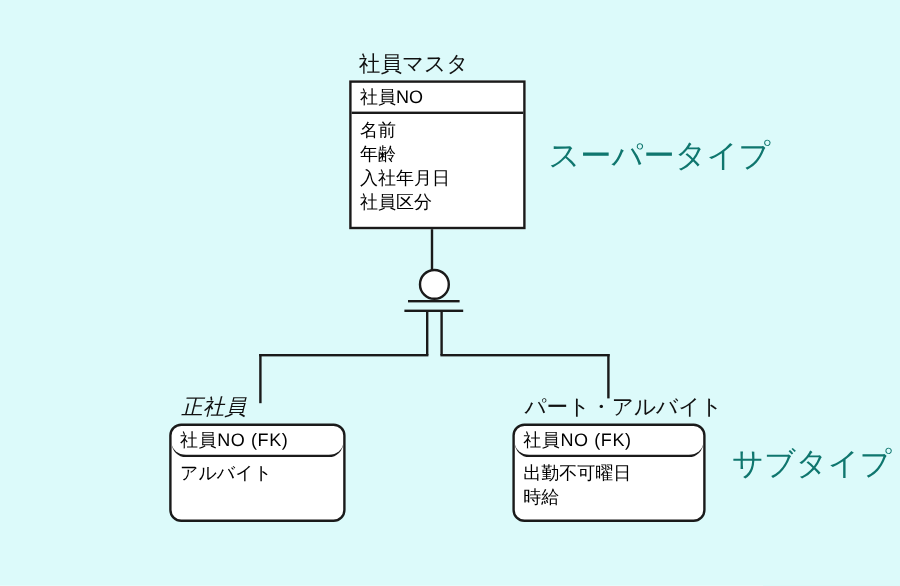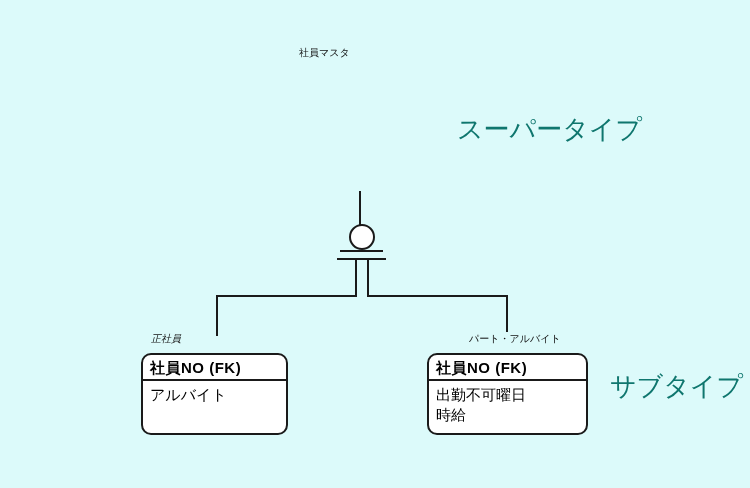--- a/index.html
+++ b/index.html
@@ -8,40 +8,40 @@
     width: 750px;
     height: 488px;
     background: #DCFAFA;
     font-family: "Liberation Sans", "DejaVu Sans", sans-serif;
     color: #000;
     overflow: hidden;
   }
   .line { position: absolute; background: #1a1a1a; }
   .entity-title {
     position: absolute;
-    font-size: 10px;
+    font-size: 18px;
     line-height: 18px;
     color: #111;
     white-space: nowrap;
   }
   .entity {
     position: absolute;
     background: #FFFFFF;
     border: 2px solid #1a1a1a;
     box-sizing: border-box;
   }
   .entity.rounded { border-radius: 10px; }
   .entity-header {
     border-bottom: 2px solid #1a1a1a;
     padding: 4px 7px 3px 7px;
     font-size: 15px;
     line-height: 17px;
     white-space: nowrap;
   }
-  .entity-header.bold { font-weight: bold; letter-spacing: 0.5px; }
+  .entity-header.bold { font-weight: normal; letter-spacing: 0.5px; border-radius: 12px; }
   .entity-body { padding: 4px 7px; }
   .attr-row {
     font-size: 15px;
     line-height: 20px;
     white-space: nowrap;
   }
   .big-label {
     position: absolute;
     font-size: 26px;
     line-height: 30px;
@@ -55,21 +55,21 @@
     border: 2px solid #1a1a1a;
     border-radius: 50%;
     background: #FFFFFF;
     box-sizing: content-box;
   }
   
   .sup-title   { left: 299px; top: 44px; }
   .sup-box     { left: 291px; top: 67px;  width: 147px; height: 124px; }
   .sub1-title  { left: 151px; top: 330px; font-style: italic; }
   .sub1-box    { left: 141px; top: 353px; width: 147px; height: 82px; }
-  .sub2-title  { left: 437px; top: 330px; margin-left: 32px; }
+  .sub2-title  { left: 437px; top: 330px; }
   .sub2-box    { left: 427px; top: 353px; width: 161px; height: 82px; }
   .lbl-super   { left: 457px; top: 114px; }
   .lbl-sub     { left: 596px; top: 371px; margin-left: 14px; }
 
   .v-top          { left: 359px; top: 191px; width: 2px;  height: 34px; }
   .disc-circle    { left: 349px; top: 224px; }
   .h-bar1         { left: 340px; top: 250px; width: 43px; height: 2px; }
   .h-bar2         { left: 337px; top: 258px; width: 49px; height: 2px; }
   .v-mid-left     { left: 355px; top: 260px; width: 2px;  height: 36px; }
   .v-mid-right    { left: 367px; top: 260px; width: 2px;  height: 36px; }
@@ -77,20 +77,29 @@
   .h-branch-right { left: 367px; top: 295px; width: 141px; height: 2px; }
   .v-branch-left  { left: 216px; top: 295px; width: 2px;  height: 41px; }
   .v-branch-right { left: 506px; top: 295px; width: 2px;  height: 37px; }
 </style>
 </head>
 <body>
 
 <div class="canvas">
 
   <div class="entity-title sup-title">社員マスタ</div>
+  <div class="entity sup-box">
+    <div class="entity-header">社員NO</div>
+    <div class="entity-body">
+      <div class="attr-row">名前</div>
+      <div class="attr-row">年齢</div>
+      <div class="attr-row">入社年月日</div>
+      <div class="attr-row">社員区分</div>
+    </div>
+  </div>
 
   <div class="line v-top"></div>
   <div class="circle disc-circle"></div>
   <div class="line h-bar1"></div>
   <div class="line h-bar2"></div>
   <div class="line v-mid-left"></div>
   <div class="line v-mid-right"></div>
   <div class="line h-branch-left"></div>
   <div class="line h-branch-right"></div>
   <div class="line v-branch-left"></div>

